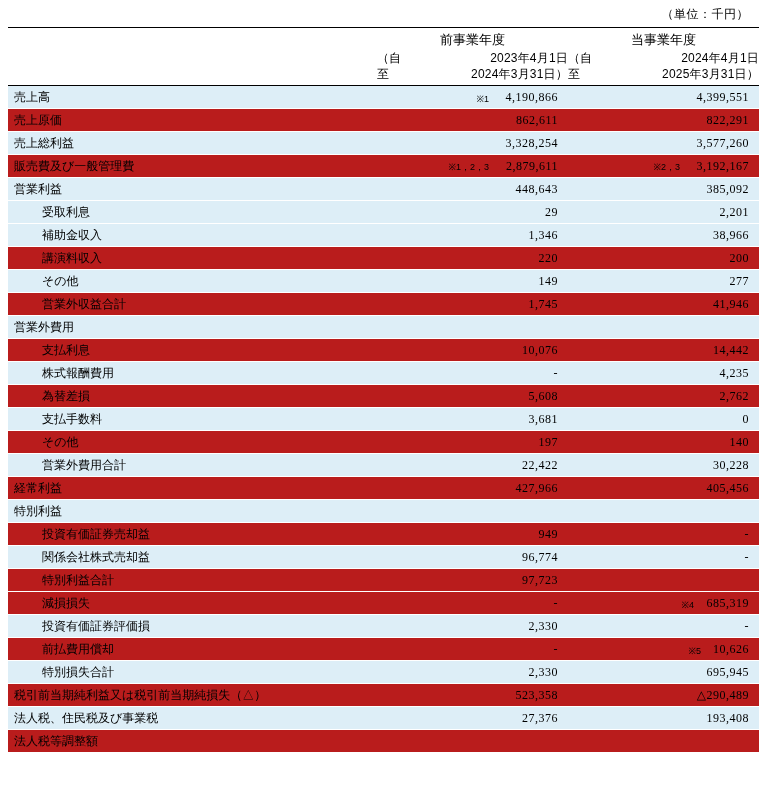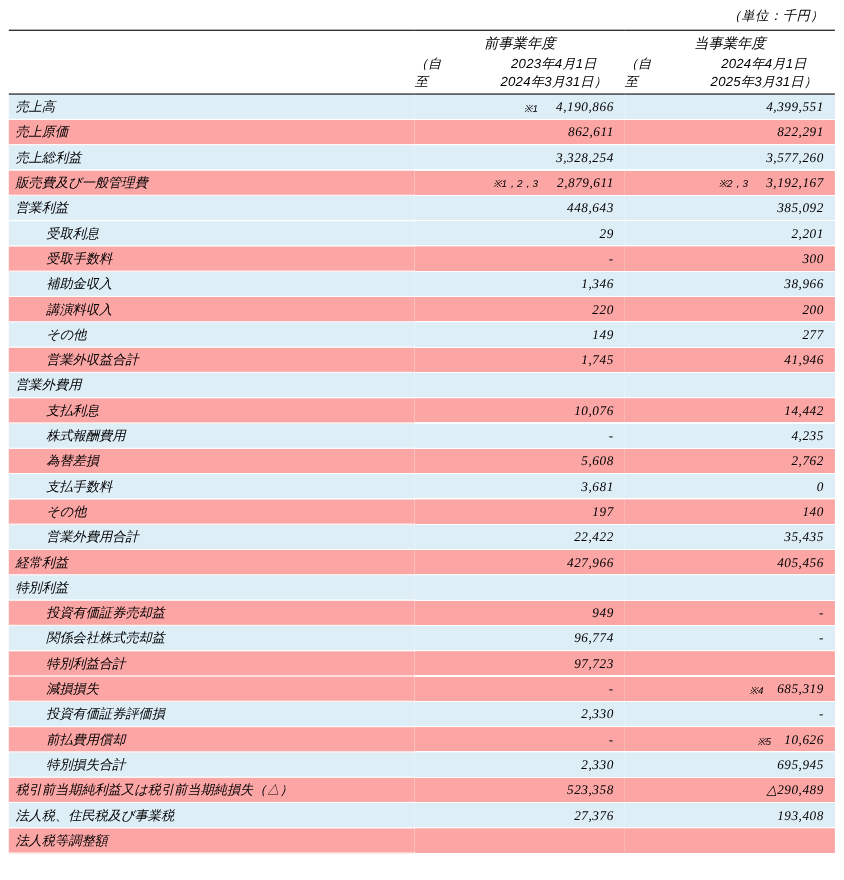--- a/index.html
+++ b/index.html
@@ -13,21 +13,20 @@
     font-family: "Liberation Sans", sans-serif;
     color: #000000;
     font-size: 12px;
   }
   .page {
     position: relative;
     width: 767px;
     height: 605px;
     box-sizing: border-box;
     padding: 0 8px;
-    font-style: italic;
   }
   .unit-note {
     text-align: right;
     font-size: 12px;
     padding: 6px 10px 4px 0;
     letter-spacing: 0.5px;
   }
   table.fs {
     width: 751px;
     border-collapse: collapse;
@@ -59,39 +58,39 @@
   .period-line {
     display: flex;
     justify-content: center;
   }
   .period-line .mark {
     width: 14px;
     text-align: left;
   }
   .period-line .txt {
     width: 130px;
-    text-align: center;
+    text-align: right;
     letter-spacing: 0.2px;
     padding-left: 48px;
   }
   .hdr-bottom-border td, .hdr-bottom-border th {
     border-bottom: 1px solid #000;
   }
 
   tbody tr td {
     height: 22px;
     padding: 0 6px;
     vertical-align: middle;
     border-bottom: 1px solid #ffffff;
   }
   tbody tr.shade td {
     background: #ddeef7;
   }
   tbody tr.plain td {
-    background: #fca5a5;
+    background: #b91c1c;
   }
   td.label {
     text-align: left;
     white-space: nowrap;
   }
   td.num {
     text-align: right;
     font-family: "Liberation Serif", serif;
     letter-spacing: 0.5px;
     position: relative;
@@ -173,25 +172,20 @@
         <tr class="shade">
           <td class="label">営業利益</td>
           <td class="num"><span>448,643</span></td>
           <td class="num"><span>385,092</span></td>
         </tr>
         <tr class="shade">
           <td class="label indent1">受取利息</td>
           <td class="num"><span>29</span></td>
           <td class="num"><span>2,201</span></td>
         </tr>
-        <tr class="plain">
-          <td class="label indent1">受取手数料</td>
-          <td class="num"><span>-</span></td>
-          <td class="num"><span>300</span></td>
-        </tr>
         <tr class="shade">
           <td class="label indent1">補助金収入</td>
           <td class="num"><span>1,346</span></td>
           <td class="num"><span>38,966</span></td>
         </tr>
         <tr class="plain">
           <td class="label indent1">講演料収入</td>
           <td class="num"><span>220</span></td>
           <td class="num"><span>200</span></td>
         </tr>
@@ -231,21 +225,21 @@
           <td class="num"><span>0</span></td>
         </tr>
         <tr class="plain">
           <td class="label indent1">その他</td>
           <td class="num"><span>197</span></td>
           <td class="num"><span>140</span></td>
         </tr>
         <tr class="shade">
           <td class="label indent1">営業外費用合計</td>
           <td class="num"><span>22,422</span></td>
-          <td class="num"><span>35,435</span></td>
+          <td class="num"><span>30,228</span></td>
         </tr>
         <tr class="plain">
           <td class="label">経常利益</td>
           <td class="num"><span>427,966</span></td>
           <td class="num"><span>405,456</span></td>
         </tr>
         <tr class="shade">
           <td class="label">特別利益</td>
           <td class="num"><span></span></td>
           <td class="num"><span></span></td>

